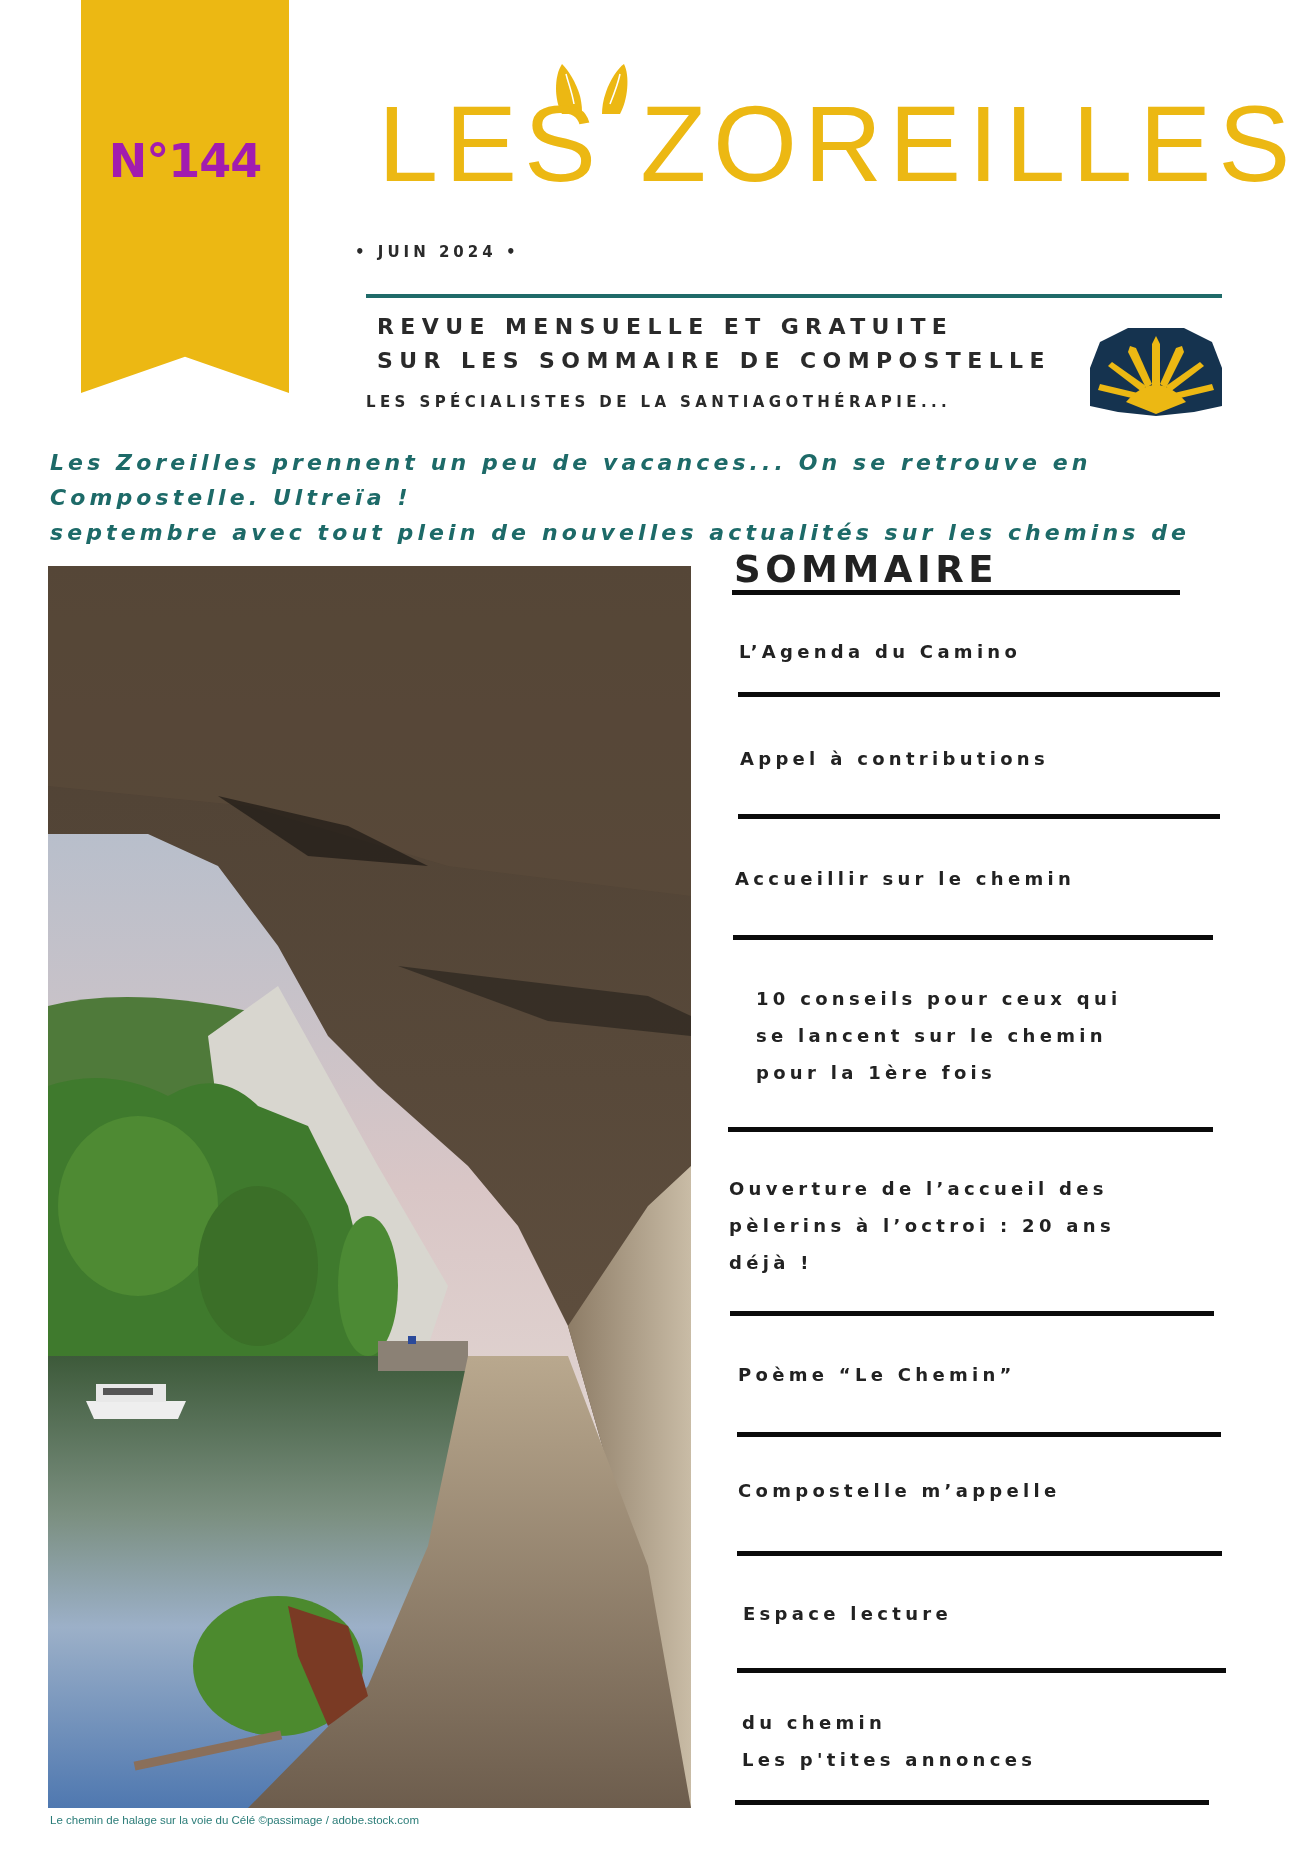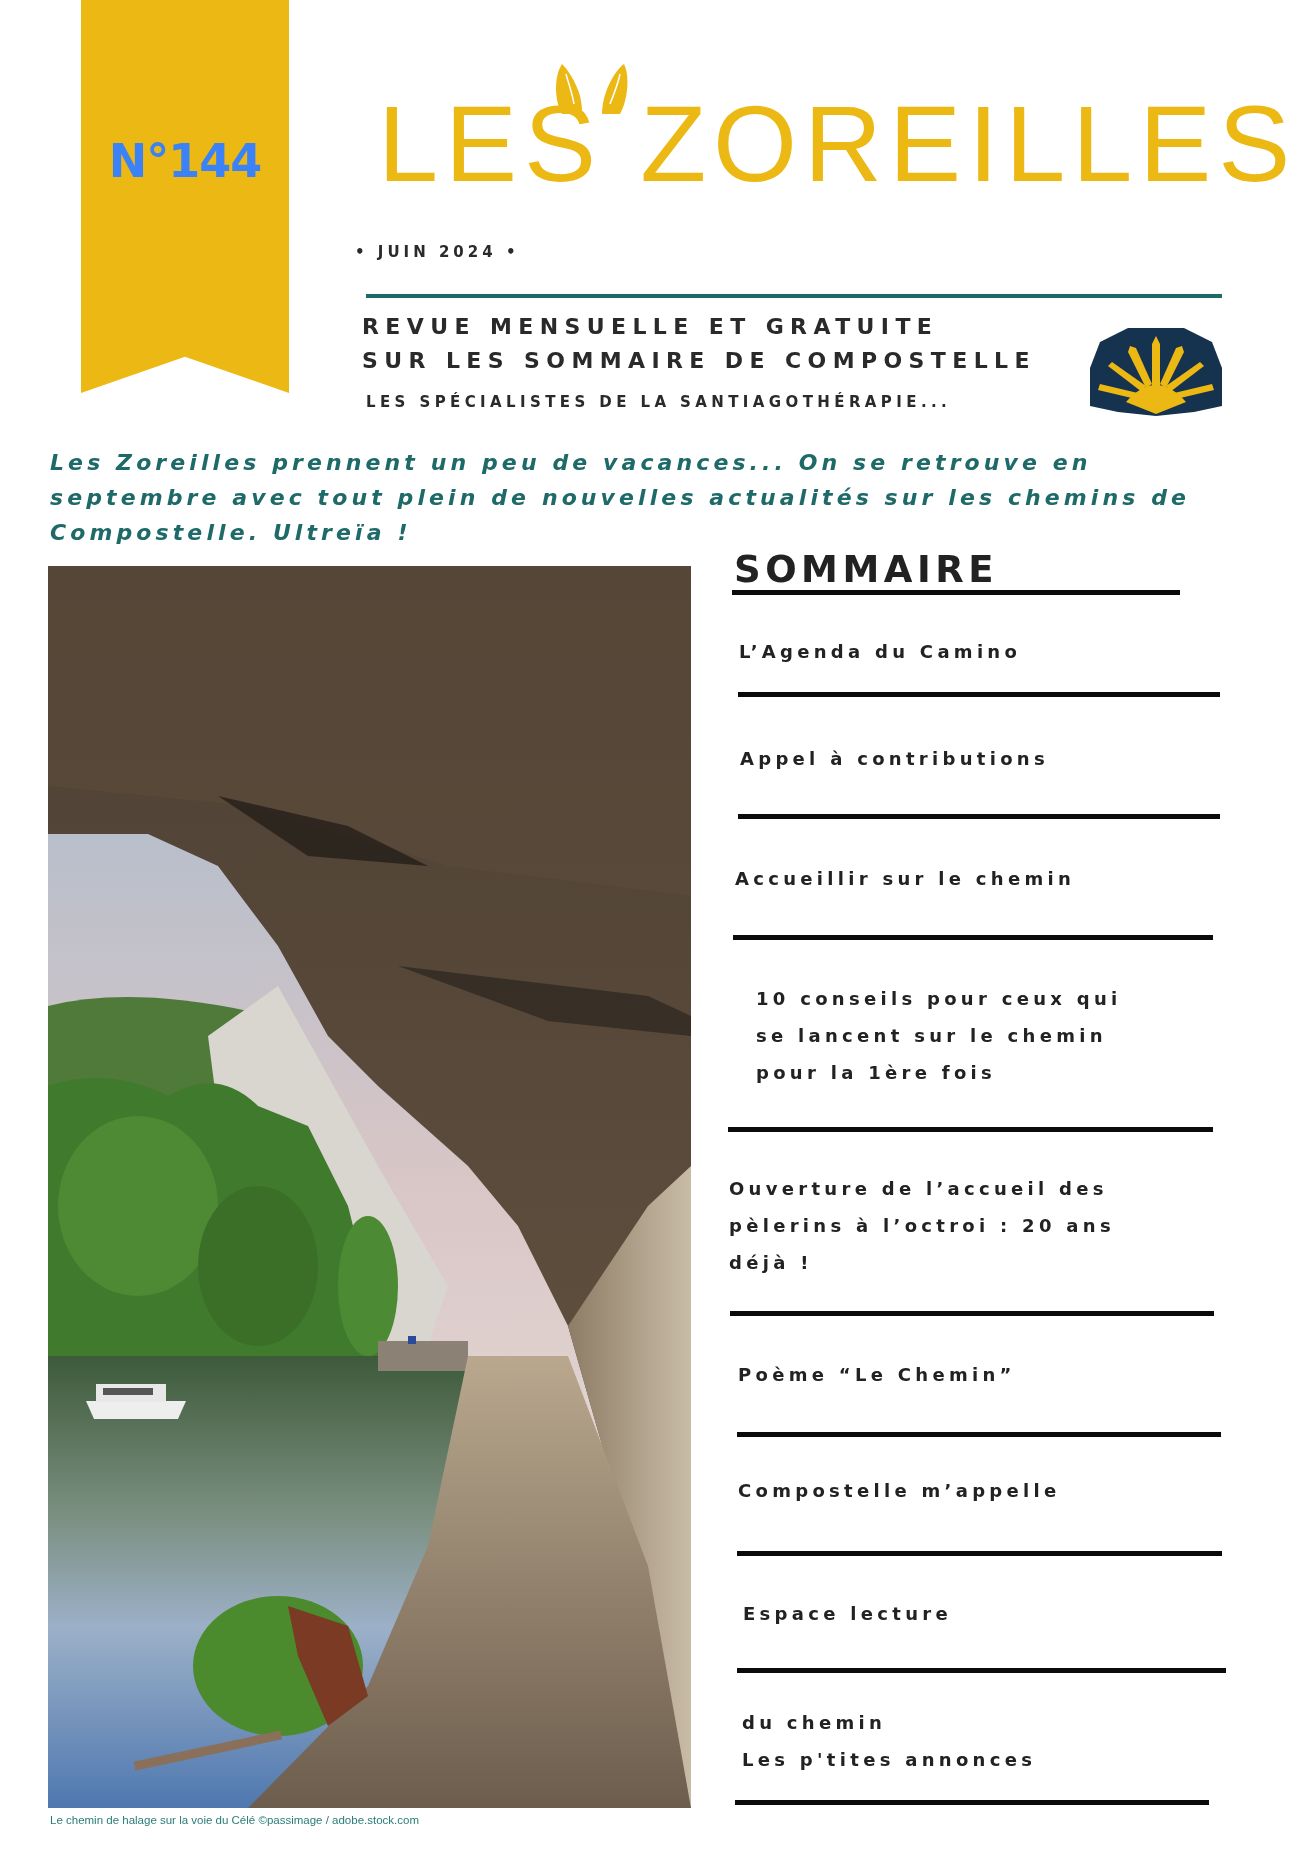--- a/index.html
+++ b/index.html
@@ -1,30 +1,30 @@
 <!DOCTYPE html>
 <html><head>
 <meta charset="utf-8">
 <style>
   * { margin:0; padding:0; box-sizing:border-box; }
   html, body { width:1312px; height:1854px; background:#ffffff; overflow:hidden; }
   body { position:relative; font-family:"DejaVu Sans", sans-serif; color:#222; }
 
   .ribbon { position:absolute; left:81px; top:0; width:208px; height:393px; background:#ECB813;
     clip-path:polygon(0 0,100% 0,100% 100%,50% 90.8%,0 100%); }
-  .issue { position:absolute; left:81px; top:134px; width:208px; text-align:center; color:#3b82f6;
+  .issue { position:absolute; left:81px; top:134px; width:208px; text-align:center; color:#a21caf;
     font-family:"DejaVu Sans", sans-serif; font-weight:bold; font-size:46px; letter-spacing:-1px; }
 
   .title { position:absolute; left:358px; top:90px; color:#ECB813; font-family:"Liberation Sans", sans-serif;
     font-weight:normal; font-size:108px; letter-spacing:7px; line-height:1; white-space:nowrap;margin-left:20px; }
   .ears { position:absolute; left:552px; top:62px; width:80px; height:52px; }
 
   .date { position:absolute; left:355px; top:243px; font-size:15px; font-weight:bold; letter-spacing:4px; color:#2a2a2a; }
   .teal-rule { position:absolute; left:366px; top:294px; width:856px; height:4px; background:#1F6B69; }
-  .sub1, .sub2 { position:absolute; left:362px; font-size:22px; font-weight:bold; letter-spacing:6.4px; color:#2a2a2a; white-space:nowrap; }
+  .sub1, .sub2 { position:absolute; left:377px; font-size:22px; font-weight:bold; letter-spacing:6.4px; color:#2a2a2a; white-space:nowrap; }
   .sub1 { top:314px; } .sub2 { top:348px; }
   .tagline { position:absolute; left:366px; top:393px; font-size:15px; font-weight:bold; letter-spacing:4.4px; color:#2a2a2a; white-space:nowrap; }
   .shell { position:absolute; left:1090px; top:328px; width:132px; height:88px; }
 
   .intro { position:absolute; left:50px; top:445px; width:1200px; color:#1D6A68; font-style:italic; font-weight:bold;
     font-size:22px; letter-spacing:4.1px; line-height:35px; }
   .intro div { white-space:nowrap; }
 
   .photo { position:absolute; left:48px; top:566px; width:643px; height:1242px; overflow:hidden; background:#5a4a3a; }
   .caption { position:absolute; left:50px; top:1814px; font-size:11.5px; color:#2A7C78; font-family:"Liberation Sans", sans-serif; }
@@ -62,22 +62,22 @@
     <polygon points="18,38 22,34 56,58 52,64"></polygon>
     <polygon points="114,38 110,34 76,58 80,64"></polygon>
     <polygon points="8,62 10,56 52,66 50,72"></polygon>
     <polygon points="124,62 122,56 80,66 82,72"></polygon>
     <path d="M36,74 Q66,40 96,74 L66,86 Z"></path>
   </g>
 </svg>
 
 <div class="intro">
   <div>Les Zoreilles prennent un peu de vacances... On se retrouve en</div>
+  <div>Compostelle. Ultreïa !</div>
   <div>septembre avec tout plein de nouvelles actualités sur les chemins de</div>
-  <div>Compostelle. Ultreïa !</div>
 </div>
 
 <div class="photo">
   <svg width="643" height="1242" viewBox="0 0 643 1242">
     <defs>
       <linearGradient id="sky" x1="0" y1="0" x2="0" y2="1">
         <stop offset="0" stop-color="#9fb9cf"></stop>
           <stop offset="0.5" stop-color="#d9c6c6"></stop>
           <stop offset="1" stop-color="#eceae2"></stop>
       </linearGradient>

